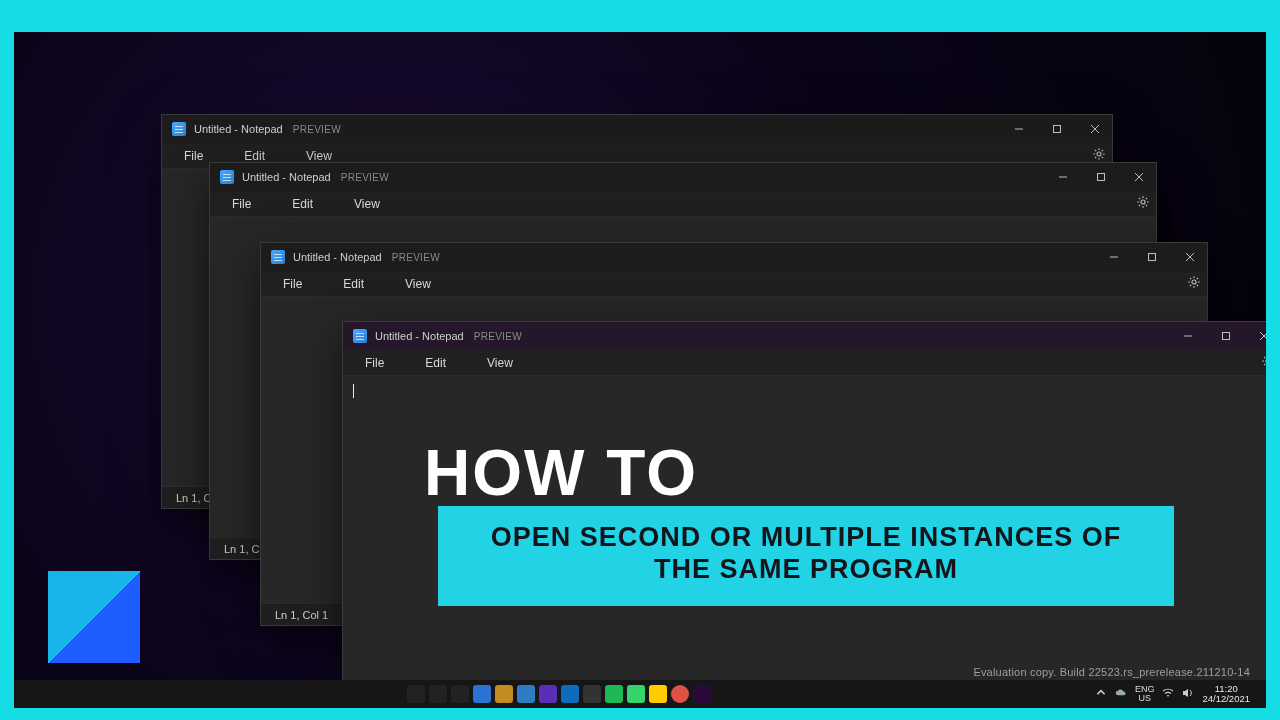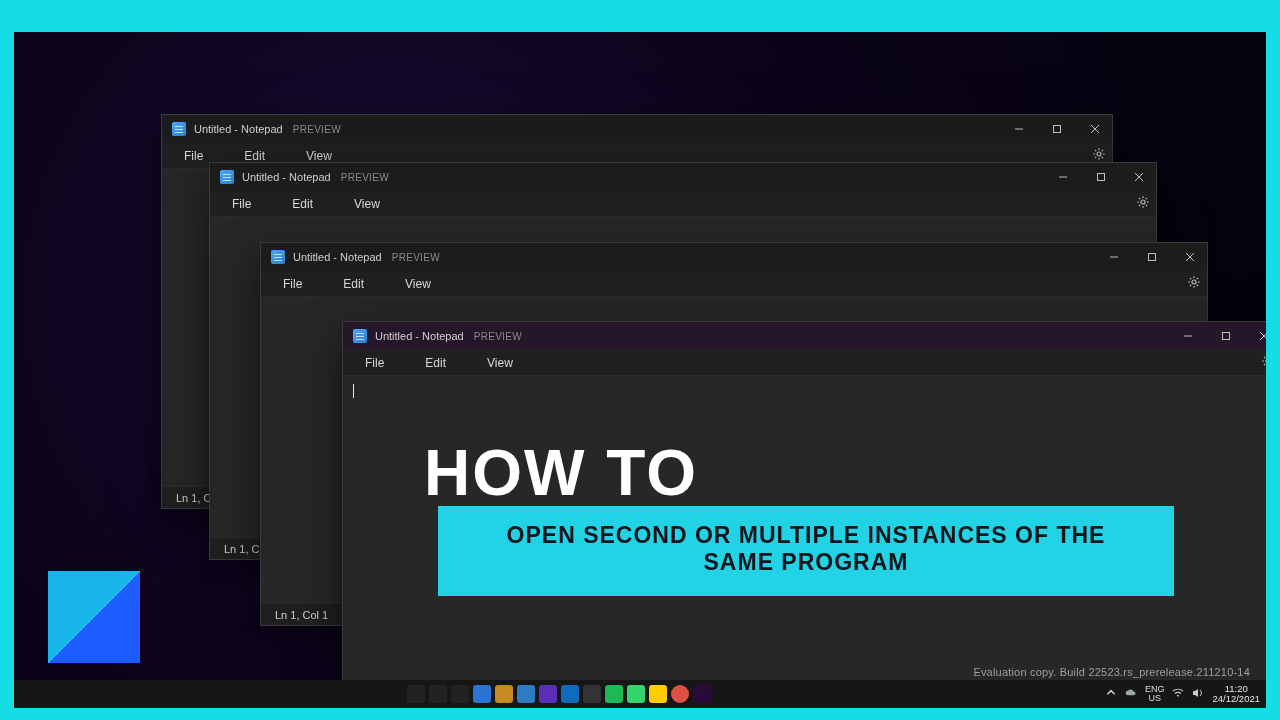--- a/index.html
+++ b/index.html
@@ -67,42 +67,42 @@
     position: absolute; left: 410px; top: 412px;
     color: #fff; font-weight: 900; font-size: 64px; letter-spacing: 2px;
     font-family: "Segoe UI", Arial, sans-serif;
     line-height: .92;
   }
   .overlay-body {
     position: absolute; left: 424px; top: 474px; width: 736px;
     background: #22d3e6; color: #14151a;
     padding: 16px 34px 20px;
     font-family: "Segoe UI", Arial, sans-serif;
-    font-weight: 800; font-size: 23px; letter-spacing: 1px;
+    font-weight: 800; font-size: 27px; letter-spacing: 1px;
     text-align: center; line-height: 1.18;
   }
 
   .brand {
     position: absolute; left: 34px; bottom: 45px; width: 92px; height: 92px;
   }
   .brand::before, .brand::after {
     content:""; position:absolute; inset:0;
   }
   .brand::before {
     background: linear-gradient(135deg, transparent 49.5%, #1d5cff 49.5%);
   }
   .brand::after {
     background: linear-gradient(315deg, transparent 49.5%, #0db3e6 49.5%);
     mix-blend-mode: screen;
   }
 
   .taskbar {
     position: absolute; left: 0; right: 0; bottom: 0; height: 28px;
     background: #161616; display: flex; align-items: center; gap: 6px;
-    padding: 0 6px; color: #ddd; font-size: 10px;
+    padding: 0 16px; color: #ddd; font-size: 10px;
   }
   .task-center { flex: 1; display: flex; gap: 4px; justify-content: center; align-items: center; }
   .ticon { width: 18px; height: 18px; border-radius: 3px; display: flex; align-items: center; justify-content: center; }
   .task-right { display: flex; align-items: center; gap: 8px; }
   .tray-ico svg { width: 12px; height: 12px; }
   .clock { font-size: 9.5px; line-height: 1.05; text-align: center; color: #e8e8e8; }
   .watermark {
     position: absolute; right: 16px; bottom: 30px; color: #9f9f9f;
     font-size: 11px; text-align: right; letter-spacing: .2px;
   }

